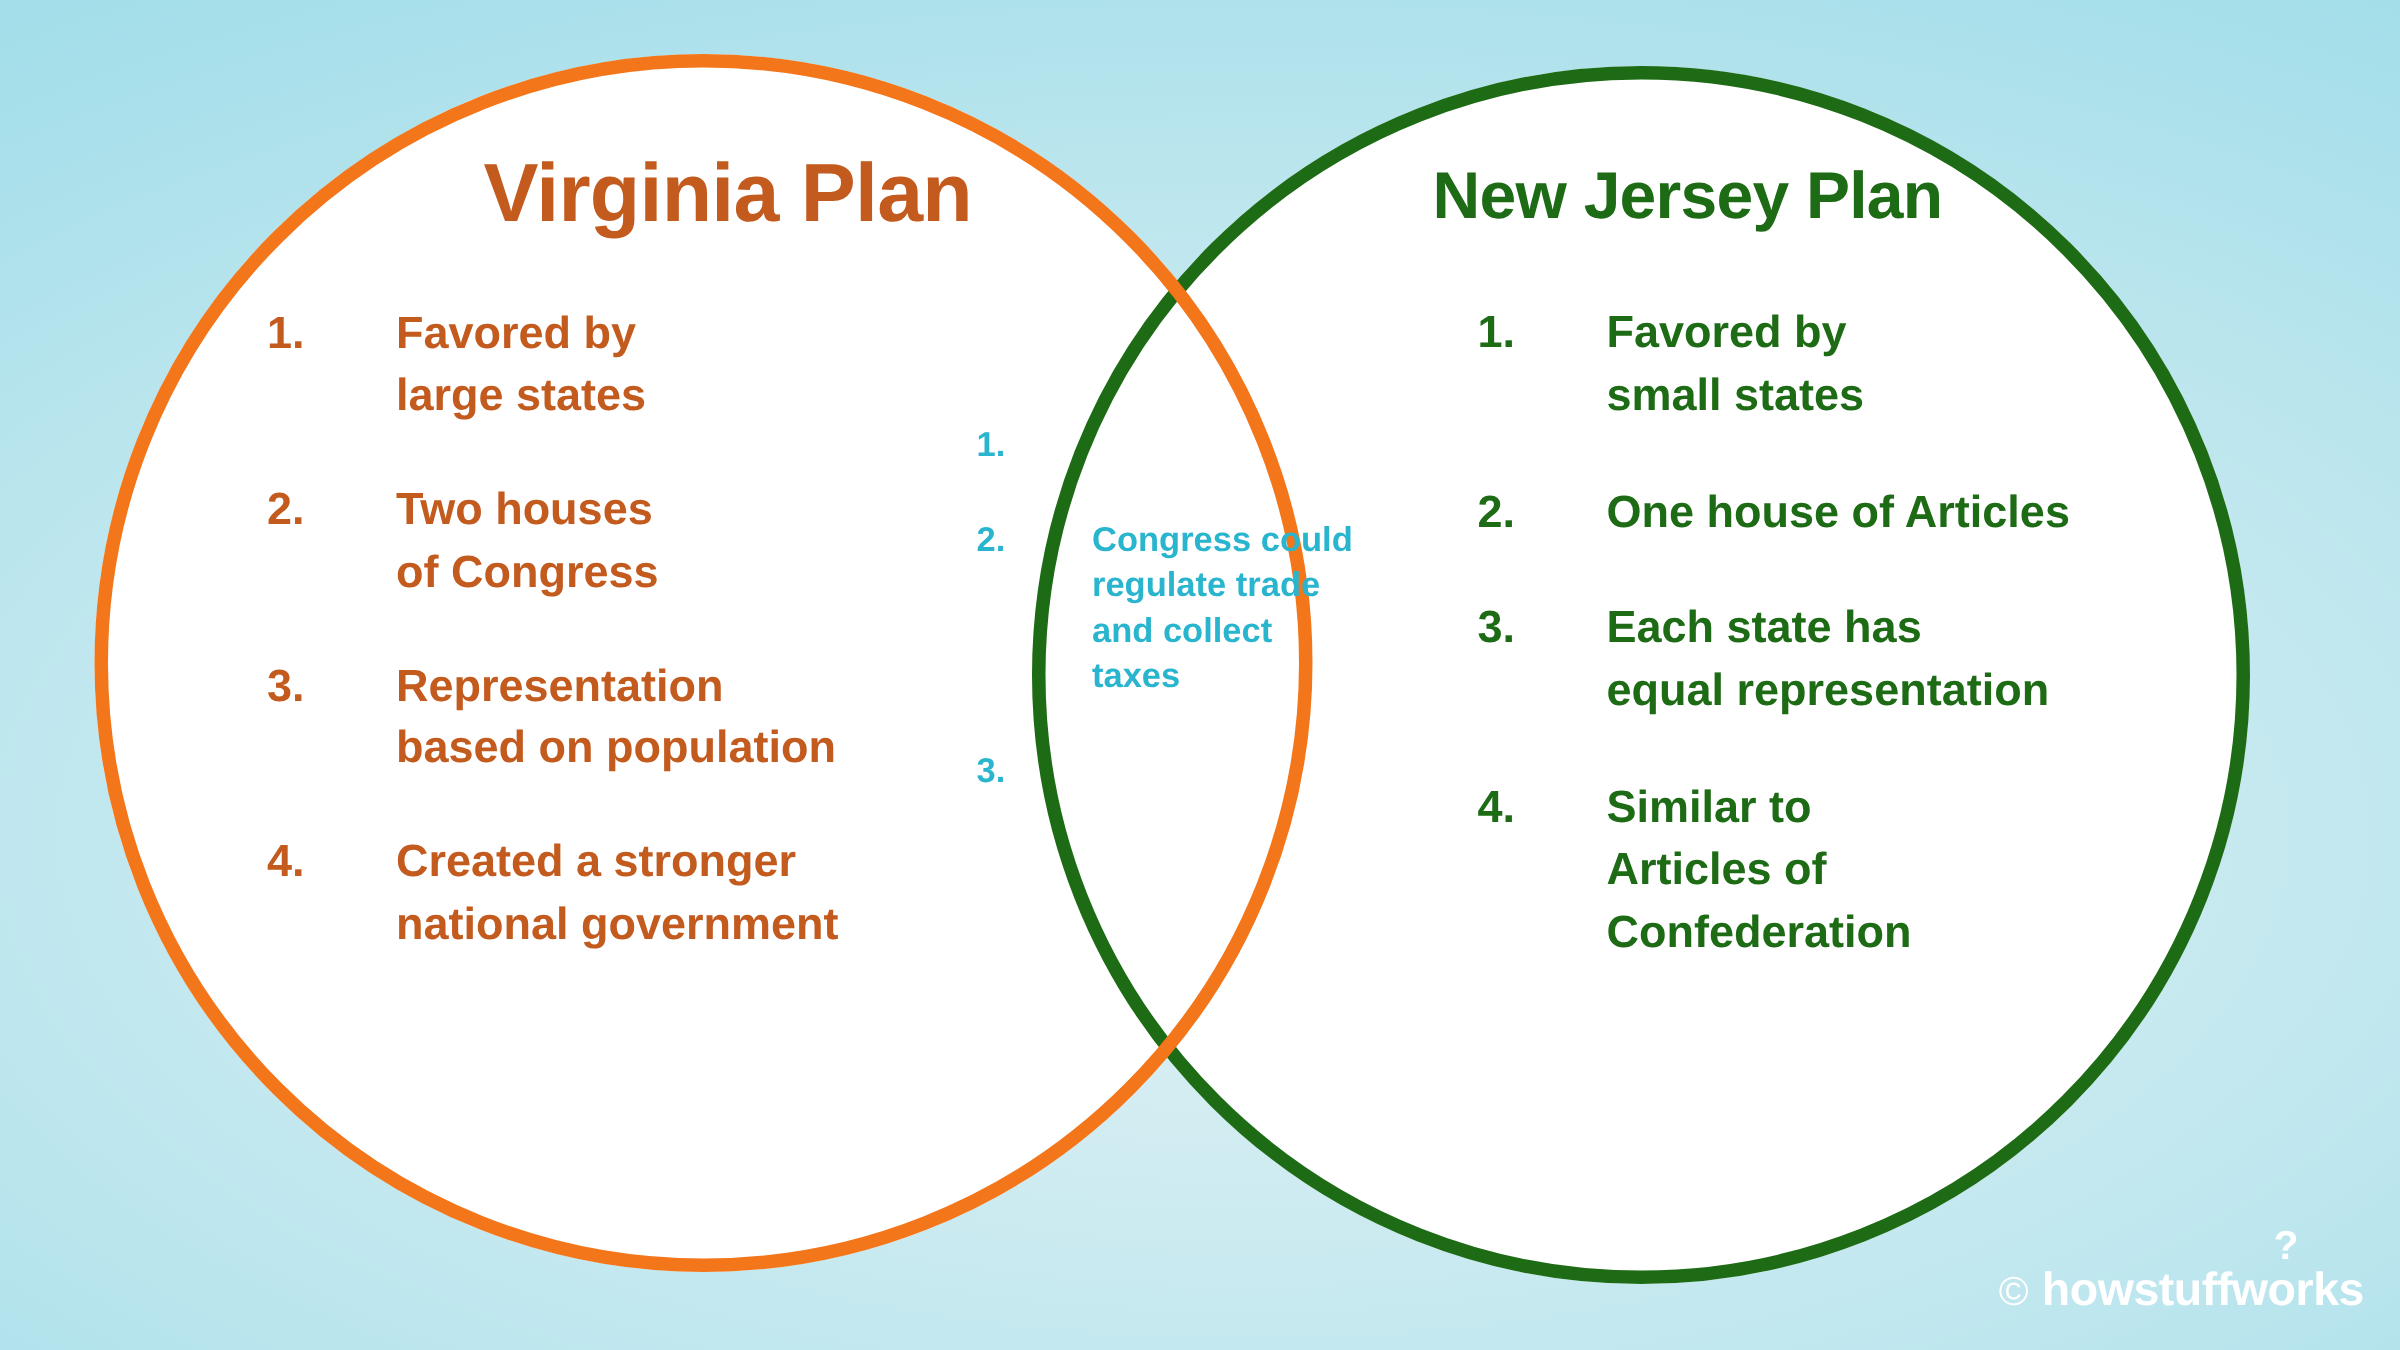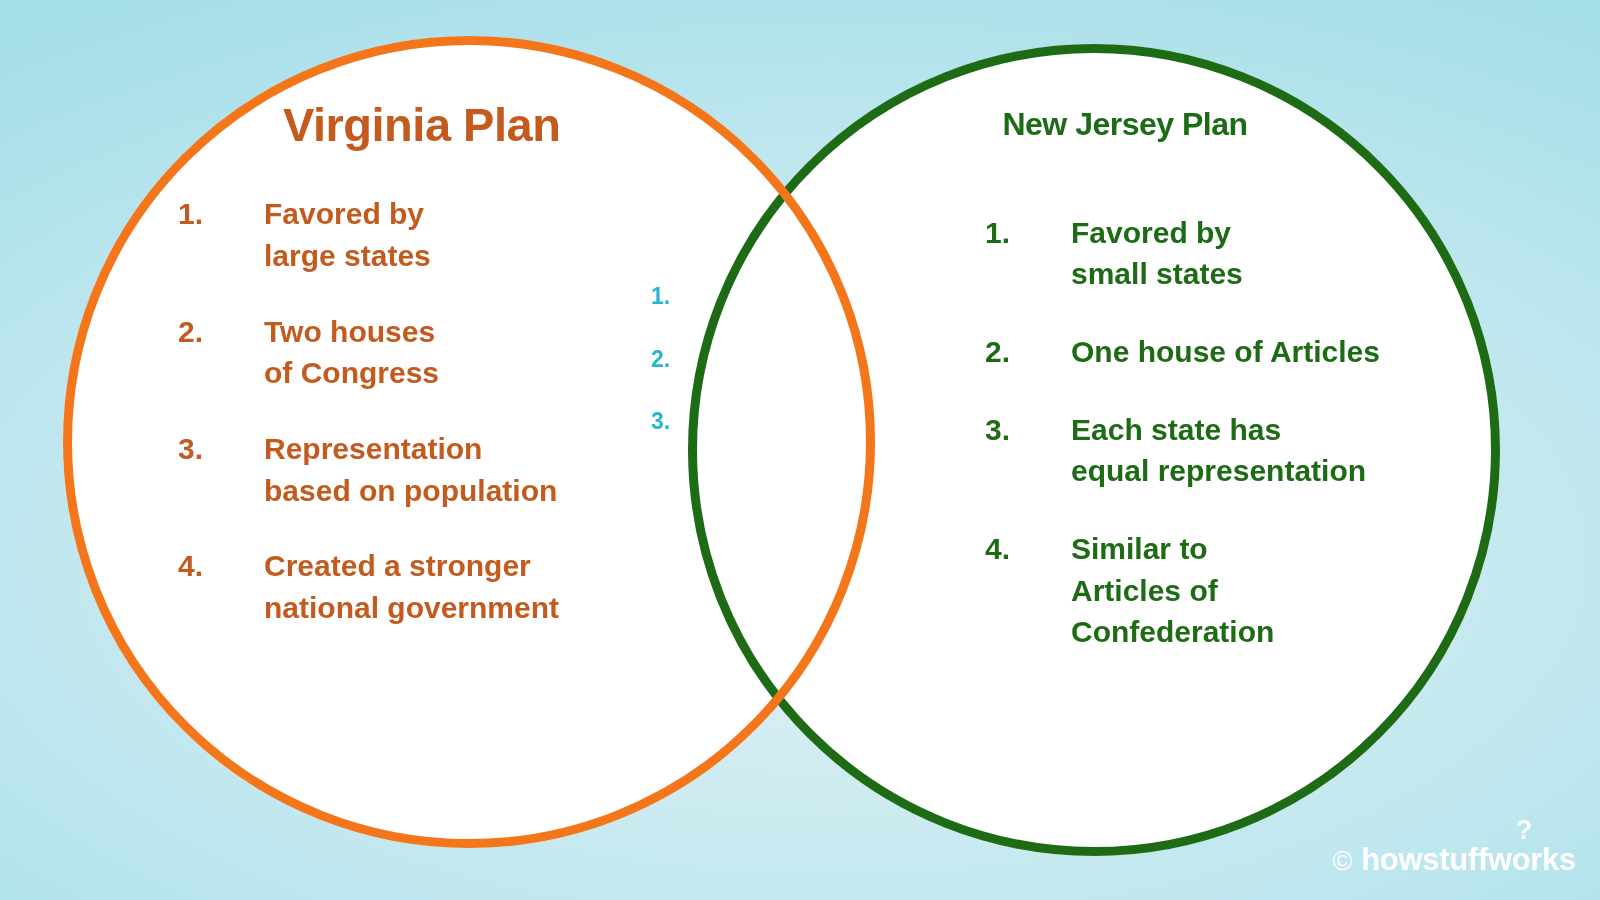--- a/index.html
+++ b/index.html
@@ -86,23 +86,23 @@
   .item-text {
     flex: 1 1 auto;
     white-space: pre-line;
     margin-left: 48px;
   }
 
   
   #panel-left { left: 178px; top: 100px; width: 470px; }
   #panel-left .panel-title {
     color: #C35A1E;
-    font-size: 47px;
+    font-size: 55px;
     line-height: 1.05;
-    text-align: left;
+    text-align: right;
     margin: 0 0 44px 105px;
   }
   #panel-left .item {
     color: #C35A1E;
     font-size: 30px;
     line-height: 1.39;
     margin-bottom: 34px;
   }
   #panel-left .item-num { width: 38px; }
 
@@ -113,24 +113,24 @@
     font-size: 23px;
     line-height: 1.33;
     margin-bottom: 32px;
   }
   #panel-center .item-num { width: 29px; }
 
   
   #panel-right { left: 845px; top: 108px; width: 560px; }
   #panel-right .panel-title {
     color: #1E6B16;
-    font-size: 32px;
+    font-size: 44px;
     line-height: 1.05;
     text-align: center;
-    margin: 0 0 70px 0;
+    margin: 0 0 47px 0;
   }
   #panel-right .item {
     color: #1E6B16;
     font-size: 30px;
     line-height: 1.39;
     margin-bottom: 36px;
     margin-left: 140px;
   }
   #panel-right .item-num { width: 38px; }
 
@@ -200,20 +200,23 @@
     </ul>
   </div>
 
   <div class="panel" id="panel-center">
     <ul class="item-list">
       <li class="item">
         <span class="item-num">1.</span>
       </li>
       <li class="item">
         <span class="item-num">2.</span>
+        <span class="item-text">Congress could
+regulate trade
+and collect taxes</span>
       </li>
       <li class="item">
         <span class="item-num">3.</span>
       </li>
     </ul>
   </div>
 
   <div class="panel" id="panel-right">
     <div class="panel-title">New Jersey Plan</div>
     <ul class="item-list">

